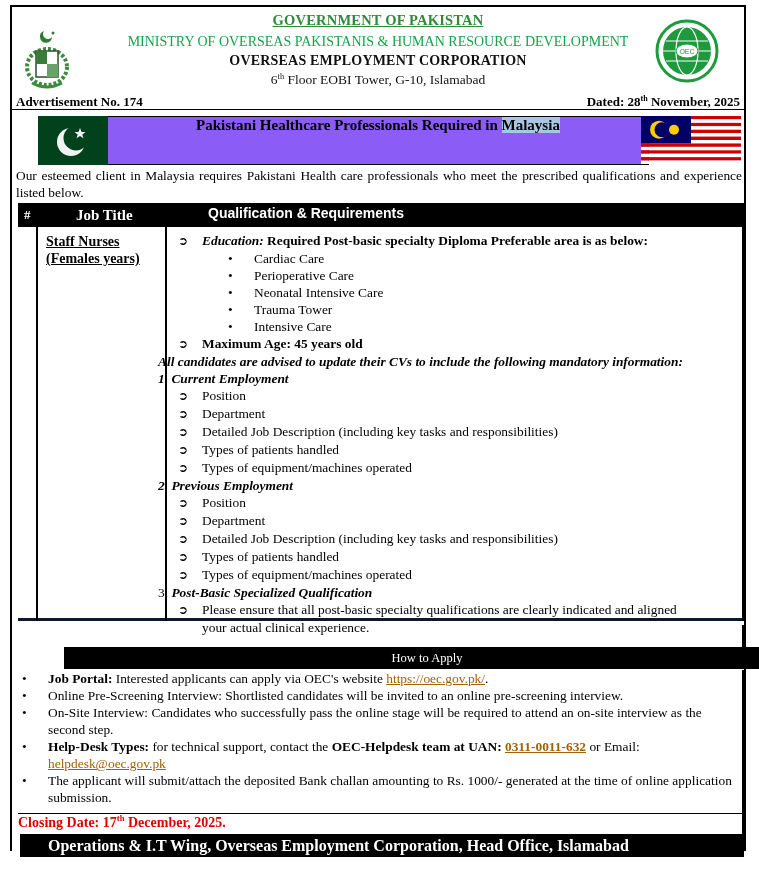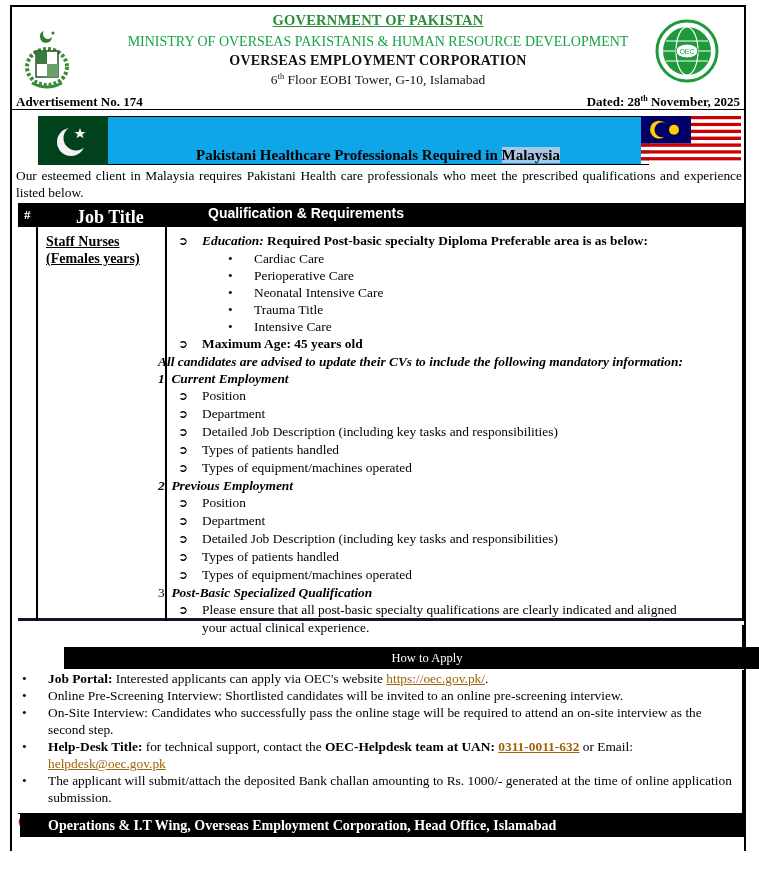--- a/index.html
+++ b/index.html
@@ -13,31 +13,31 @@
   .ministry { top: 27px; font-size: 14px; color: #16a34a; }
   .oec { top: 46px; font-size: 14px; font-weight: bold; color: #111; letter-spacing: 0.2px; }
   .addr { top: 65px; font-size: 13.5px; color: #111; }
   sup { font-size: 0.62em; vertical-align: super; line-height: 0; }
   .adv { position: absolute; left: 4px; top: 87px; font-size: 13px; font-weight: bold; }
   .dated { position: absolute; right: 4px; top: 87px; font-size: 13px; font-weight: bold; }
   .rule-top { position: absolute; left: 0; top: 102px; width: 100%; border-top: 1.5px solid #000; }
 
   .banner { position: absolute; left: 26px; top: 109px; width: 703px; height: 49px; }
   .pk-flag { position: absolute; left: 0; top: 0; width: 70px; height: 49px; background: #01411c; }
-  .banner-box { position: absolute; left: 70px; top: 0; width: 540px; height: 47px; background: #0ea5e9; border: 1.5px solid #000; border-left: none; display: flex; align-items: flex-end; justify-content: center; }
+  .banner-box { position: absolute; left: 70px; top: 0; width: 540px; height: 47px; background: #8b5cf6; border: 1.5px solid #000; border-left: none; display: flex; align-items: flex-start; justify-content: center; }
   .banner-title { font-size: 15px; font-weight: bold; }
   .hl { background: #a9c7e3; }
   .my-flag { position: absolute; left: 603px; top: 0; width: 100px; height: 48px; }
 
   .intro { position: absolute; left: 4px; top: 160px; width: 726px; font-size: 13.4px; line-height: 17px; text-align: justify; }
 
   .tbl { position: absolute; left: 6px; top: 196px; width: 726px; }
   .thead { position: absolute; left: 0; top: 0; width: 726px; height: 24px; background: #000; color: #fff; }
   .th-num { position: absolute; left: 6px; top: 4px; font-size: 13px; font-weight: bold; }
-  .th-job { position: absolute; left: 58px; top: 4px; font-size: 18px; font-weight: bold; }
+  .th-job { position: absolute; left: 58px; top: 4px; font-size: 15px; font-weight: bold; }
   .th-qual { position: absolute; left: 190px; top: 2px; font-size: 14px; font-weight: bold; font-family: "Liberation Sans", sans-serif; }
   .tbody { position: absolute; left: 0; top: 24px; width: 726px; height: 394px; border-bottom: 3px solid #0f172a; box-sizing: border-box; }
   .vline { position: absolute; top: 0; bottom: -3px; border-left: 2px solid #000; }
   .vline.l1 { left: 18px; }
   .vline.l2 { left: 147px; }
   .vline.r { right: 0; }
   .job-title { position: absolute; left: 28px; top: 6px; font-size: 14px; font-weight: bold; line-height: 17px; text-decoration: underline; }
   .qual { position: absolute; left: 140px; top: 5px; width: 568px; font-size: 13.4px; line-height: 17px; }
   .row { position: relative; white-space: nowrap; }
   .arrow { display: inline-block; width: 24px; font-family: "DejaVu Sans", sans-serif; font-size: 12px; font-weight: bold; }
@@ -49,21 +49,21 @@
 
   .gap { position: absolute; left: 6px; top: 618px; width: 726px; height: 22px; border-right: 2px solid #000; box-sizing: border-box; }
   .howto { position: absolute; left: 6px; top: 640px; width: 726px; height: 22px; background: #000; color: #fff; text-align: center; font-size: 12.5px; font-weight: normal; line-height: 22px; margin-left: 46px; }
   .apply { position: absolute; left: 6px; top: 663px; width: 726px; height: 143px; border-right: 2px solid #000; box-sizing: border-box; }
   .apply-list { position: absolute; left: 0; top: 0; width: 718px; font-size: 13.4px; line-height: 17px; }
   .ai { position: relative; padding-left: 30px; }
   .ai .dot { position: absolute; left: 4px; top: 0; }
   a { color: #a16207; text-decoration: underline; }
   .closing-row { position: absolute; left: 6px; top: 806px; width: 726px; height: 22px; border-top: 1.5px solid #000; border-right: 2px solid #000; box-sizing: border-box; }
   .closing { position: absolute; left: 0; top: 1px; font-size: 14px; font-weight: bold; color: #e00000; }
-  .footer { position: absolute; left: 8px; top: 807px; width: 724px; height: 23px; background: #000; color: #fff; font-size: 14px; font-weight: bold; line-height: 23px; padding-left: 28px; box-sizing: border-box; }
+  .footer { position: absolute; left: 8px; top: 827px; width: 724px; height: 23px; background: #000; color: #fff; font-size: 16px; font-weight: bold; line-height: 23px; padding-left: 28px; box-sizing: border-box; }
 </style>
 </head>
 <body>
 
 <div class="page">
 
   <div class="hdr">
     <svg class="emblem" viewBox="0 0 46 66">
       <path d="M20 4 a6 6 0 1 0 8 6 a5 5 0 1 1 -8 -6z" fill="#2e7d32"></path>
       <circle cx="29" cy="6" r="1.5" fill="#2e7d32"></circle>
@@ -145,21 +145,21 @@
       <div class="job-title">
         <div>Staff Nurses</div>
         <div>(Females years)</div>
       </div>
 
       <div class="qual">
         <div class="row ind1"><span class="arrow">➲</span><span class="bi">Education:</span><span class="b"> Required Post-basic specialty Diploma Preferable area is as below:</span></div>
         <div class="row ind2"><span class="bul">•</span><span>Cardiac Care</span></div>
         <div class="row ind2"><span class="bul">•</span><span>Perioperative Care</span></div>
         <div class="row ind2"><span class="bul">•</span><span>Neonatal Intensive Care</span></div>
-        <div class="row ind2"><span class="bul">•</span><span>Trauma Title</span></div>
+        <div class="row ind2"><span class="bul">•</span><span>Trauma Tower</span></div>
         <div class="row ind2"><span class="bul">•</span><span>Intensive Care</span></div>
         <div class="row ind1"><span class="arrow">➲</span><span class="b">Maximum Age: 45 years old</span></div>
         <div class="row bi">All candidates are advised to update their CVs to include the following mandatory information:</div>
 
         <div class="row bi">1. Current Employment</div>
         <div class="row ind1"><span class="arrow">➲</span><span>Position</span></div>
         <div class="row ind1"><span class="arrow">➲</span><span>Department</span></div>
         <div class="row ind1"><span class="arrow">➲</span><span>Detailed Job Description (including key tasks and responsibilities)</span></div>
         <div class="row ind1"><span class="arrow">➲</span><span>Types of patients handled</span></div>
         <div class="row ind1"><span class="arrow">➲</span><span>Types of equipment/machines operated</span></div>
@@ -179,21 +179,21 @@
   </div>
 
   <div class="gap"></div>
   <div class="howto">How to Apply</div>
 
   <div class="apply">
     <div class="apply-list">
       <div class="ai"><span class="dot">•</span><span class="b">Job Portal:</span><span> Interested applicants can apply via OEC's website </span><a href="#">https://oec.gov.pk/</a><span>.</span></div>
       <div class="ai"><span class="dot">•</span><span>Online Pre-Screening Interview: Shortlisted candidates will be invited to an online pre-screening interview.</span></div>
       <div class="ai"><span class="dot">•</span><span>On-Site Interview: Candidates who successfully pass the online stage will be required to attend an on-site interview as the second step.</span></div>
-      <div class="ai"><span class="dot">•</span><span class="b">Help-Desk Title:</span><span> for technical support, contact the </span><span class="b">OEC-Helpdesk team at UAN: </span><a href="#" class="b">0311-0011-632</a><span> or Email:</span><br><a href="#">helpdesk@oec.gov.pk</a></div>
+      <div class="ai"><span class="dot">•</span><span class="b">Help-Desk Types:</span><span> for technical support, contact the </span><span class="b">OEC-Helpdesk team at UAN: </span><a href="#" class="b">0311-0011-632</a><span> or Email:</span><br><a href="#">helpdesk@oec.gov.pk</a></div>
       <div class="ai"><span class="dot">•</span><span>The applicant will submit/attach the deposited Bank challan amounting to Rs. 1000/- generated at the time of online application submission.</span></div>
     </div>
   </div>
 
   <div class="closing-row">
     <div class="closing"><span>Closing Date: 17</span><sup>th</sup><span> December, 2025.</span></div>
   </div>
 
   <div class="footer">Operations &amp; I.T Wing, Overseas Employment Corporation, Head Office, Islamabad</div>
 </div>

